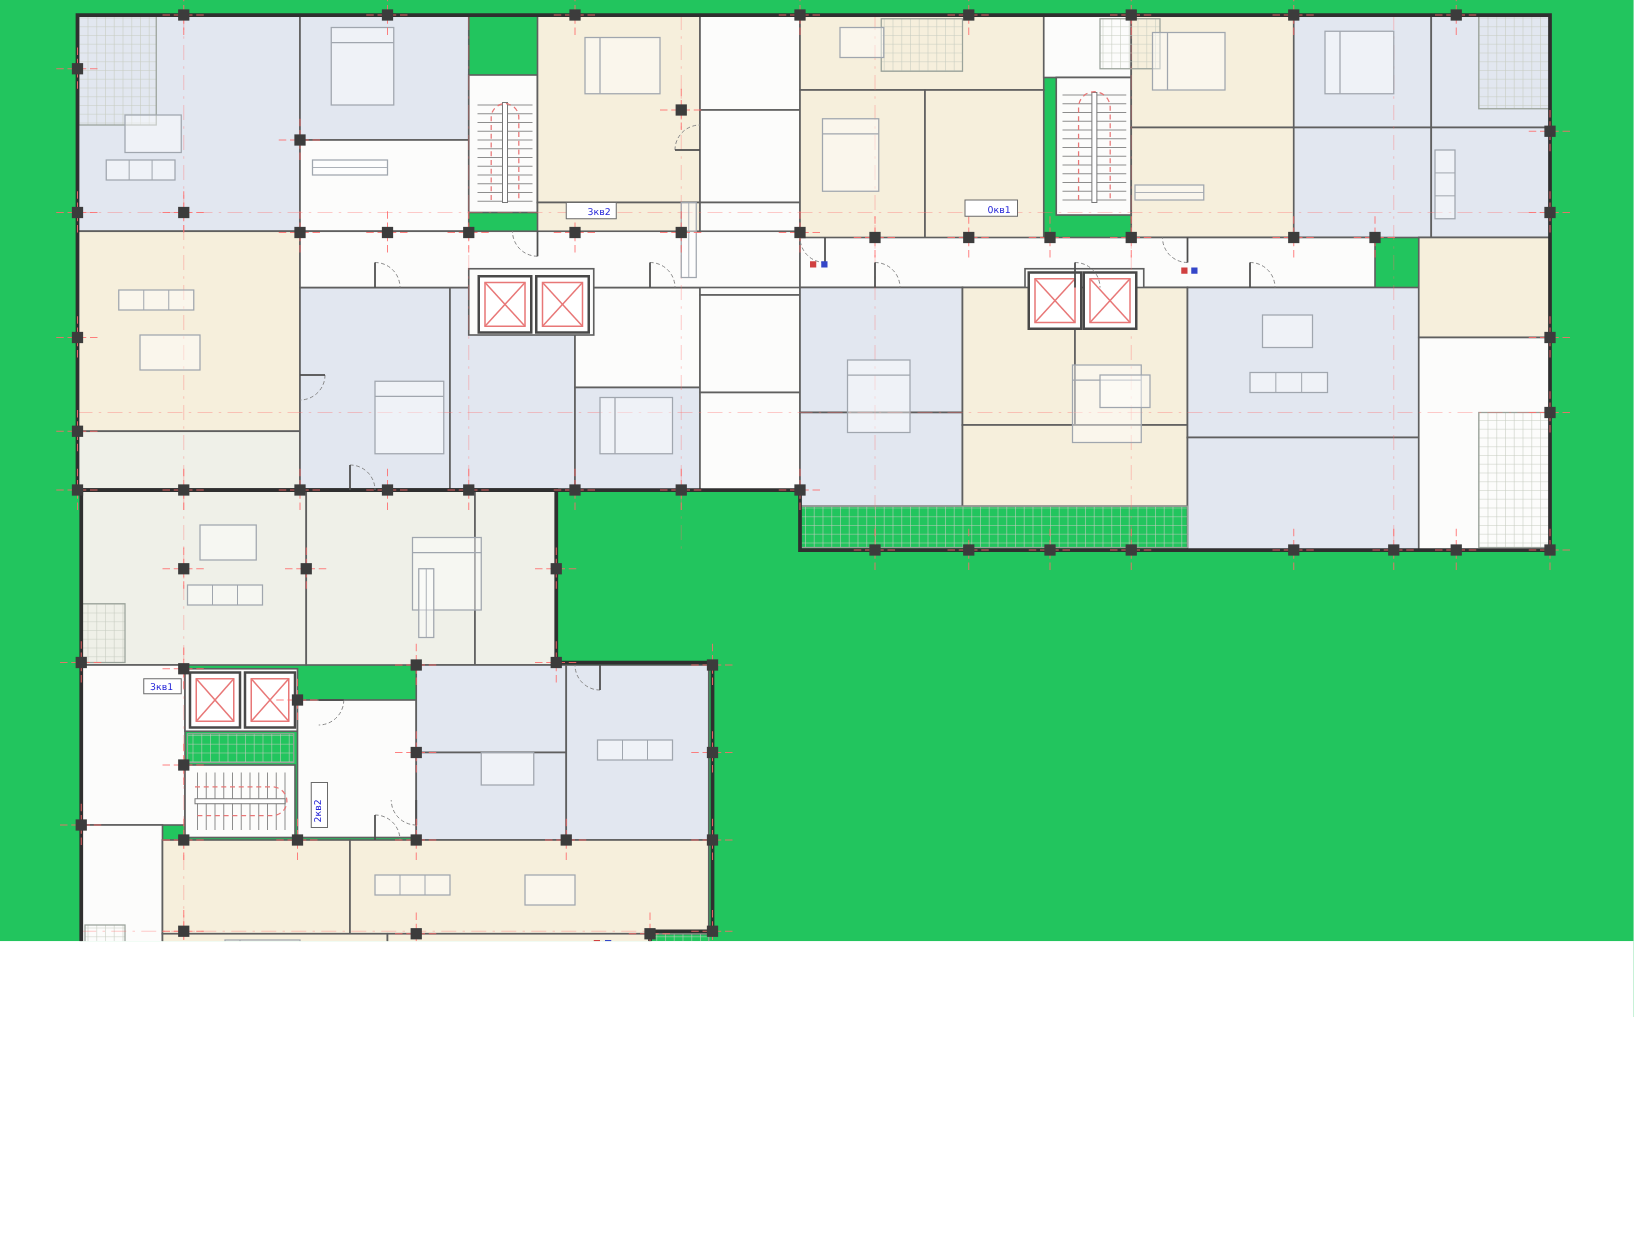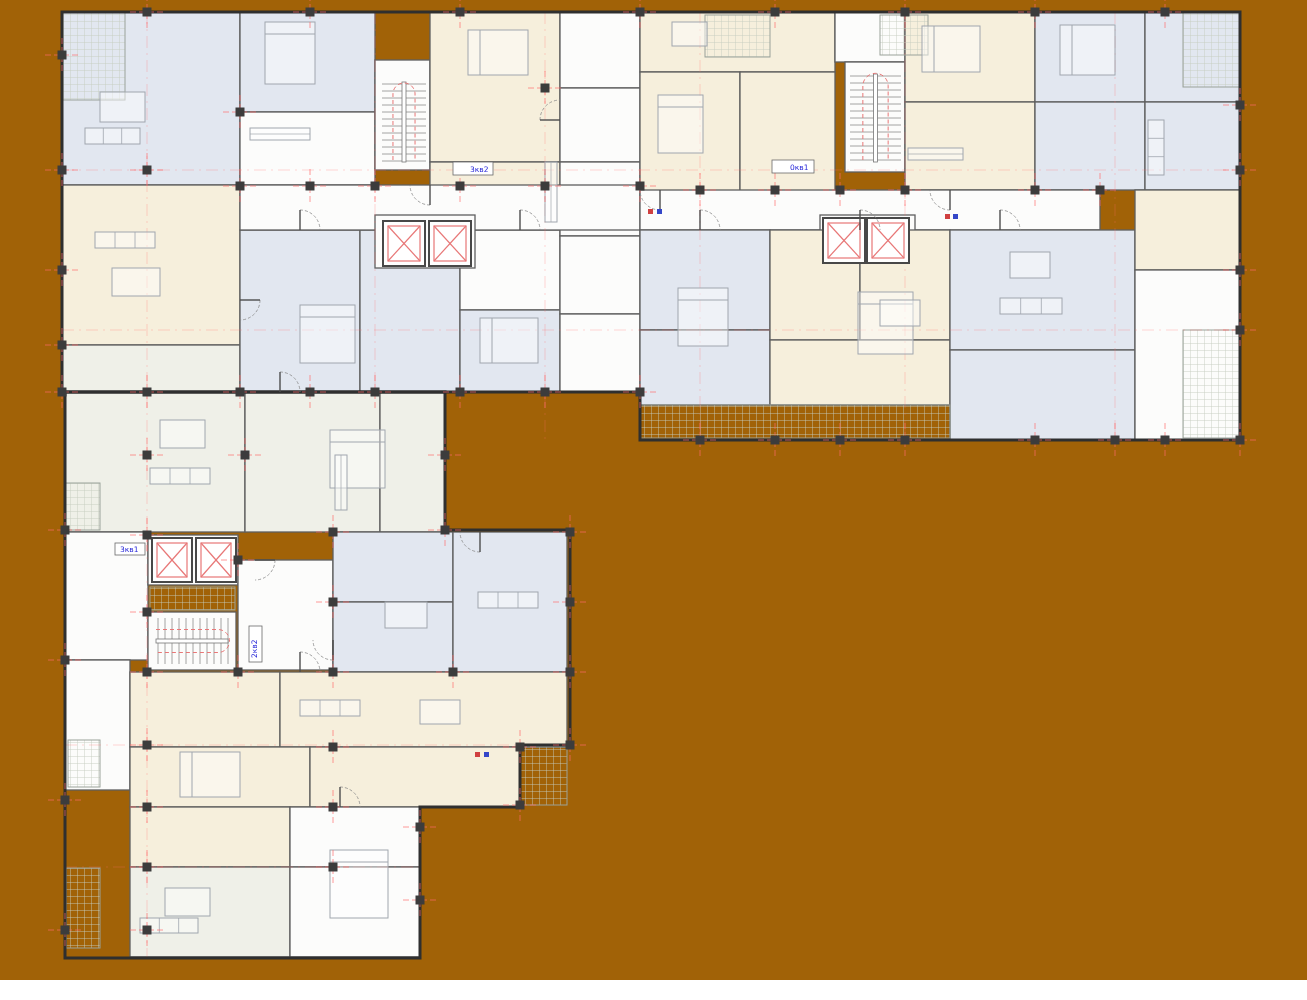--- a/index.html
+++ b/index.html
@@ -1,16 +1,16 @@
 <!DOCTYPE html>
 <html><head>
 <meta charset="utf-8">
 <style>
   html,body{margin:0;padding:0;background:#ffffff;}
-  #stage{position:relative;width:1307px;height:980px;background:#a16207;overflow:hidden;}
+  #stage{position:relative;width:1307px;height:753px;background:#22c55e;overflow:hidden;}
   svg{display:block;}
   text{font-family:"DejaVu Sans", sans-serif;}
 </style>
 </head>
 <body>
 
 <div id="stage">
   <svg width="1307" height="1000" viewBox="0 0 1307 1000" xmlns="http://www.w3.org/2000/svg">
     <defs>
         <pattern id="hatchgrid" width="7" height="7" patternUnits="userSpaceOnUse">

